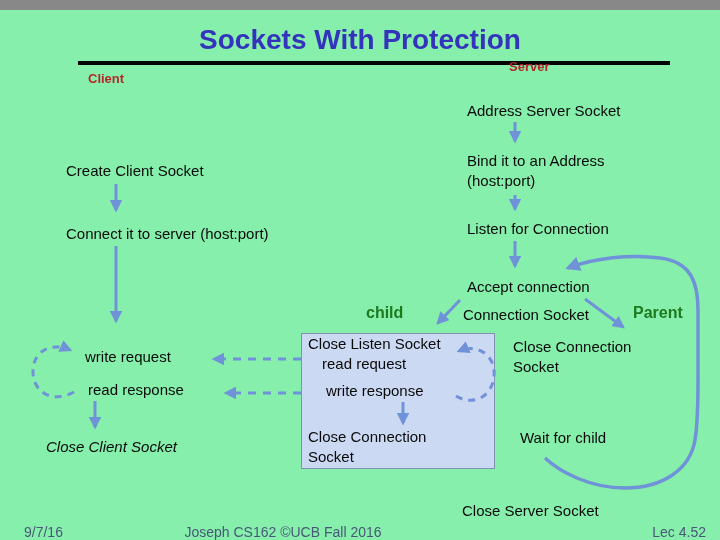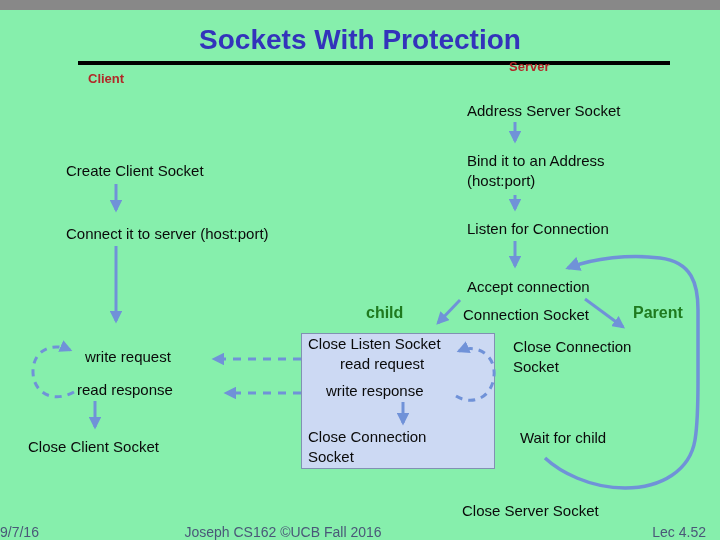--- a/index.html
+++ b/index.html
@@ -79,26 +79,26 @@
 Socket</div>
   <div class="abs body-text txt" style="left:520px;top:418px;">Wait for child</div>
   <div class="abs body-text txt" style="left:462px;top:491px;">Close Server Socket</div>
 
   <div class="abs role txt" style="left:366px;top:294px;">child</div>
   <div class="abs role txt" style="left:633px;top:294px;">Parent</div>
 
   <div class="abs body-text txt" style="left:66px;top:151px;">Create Client Socket</div>
   <div class="abs body-text txt" style="left:85px;top:337px;">write request</div>
   <div class="abs body-text txt" style="left:66px;top:214px;">Connect it to server (host:port)</div>
-  <div class="abs body-text txt" style="left:77px;top:370px;">read response</div>
-  <div class="abs body-text txt" style="left:28px;top:427px;">Close Client Socket</div>
+  <div class="abs body-text txt" style="left:88px;top:370px;">read response</div>
+  <div class="abs body-text txt" style="left:46px;top:427px;font-style:italic;">Close Client Socket</div>
 
   <div class="abs body-text txt" style="left:308px;top:324px;text-align:center;">Close Listen Socket</div>
-  <div class="abs body-text txt" style="left:340px;top:344px;">read request</div>
+  <div class="abs body-text txt" style="left:322px;top:344px;">read request</div>
   <div class="abs body-text txt" style="left:326px;top:371px;">write response</div>
   <div class="abs body-text txt" style="left:308px;top:417px;">Close Connection
 Socket</div>
 
-  <div class="abs footer-text txt" style="left:0;top:514px;">9/7/16</div>
+  <div class="abs footer-text txt" style="left:24px;top:514px;">9/7/16</div>
   <div class="abs footer-text txt" style="left:0;width:566px;top:514px;text-align:center;">Joseph CS162 ©UCB Fall 2016</div>
   <div class="abs footer-text txt" style="right:14px;top:514px;">Lec 4.52</div>
 
 </div>
 
 </body></html>

